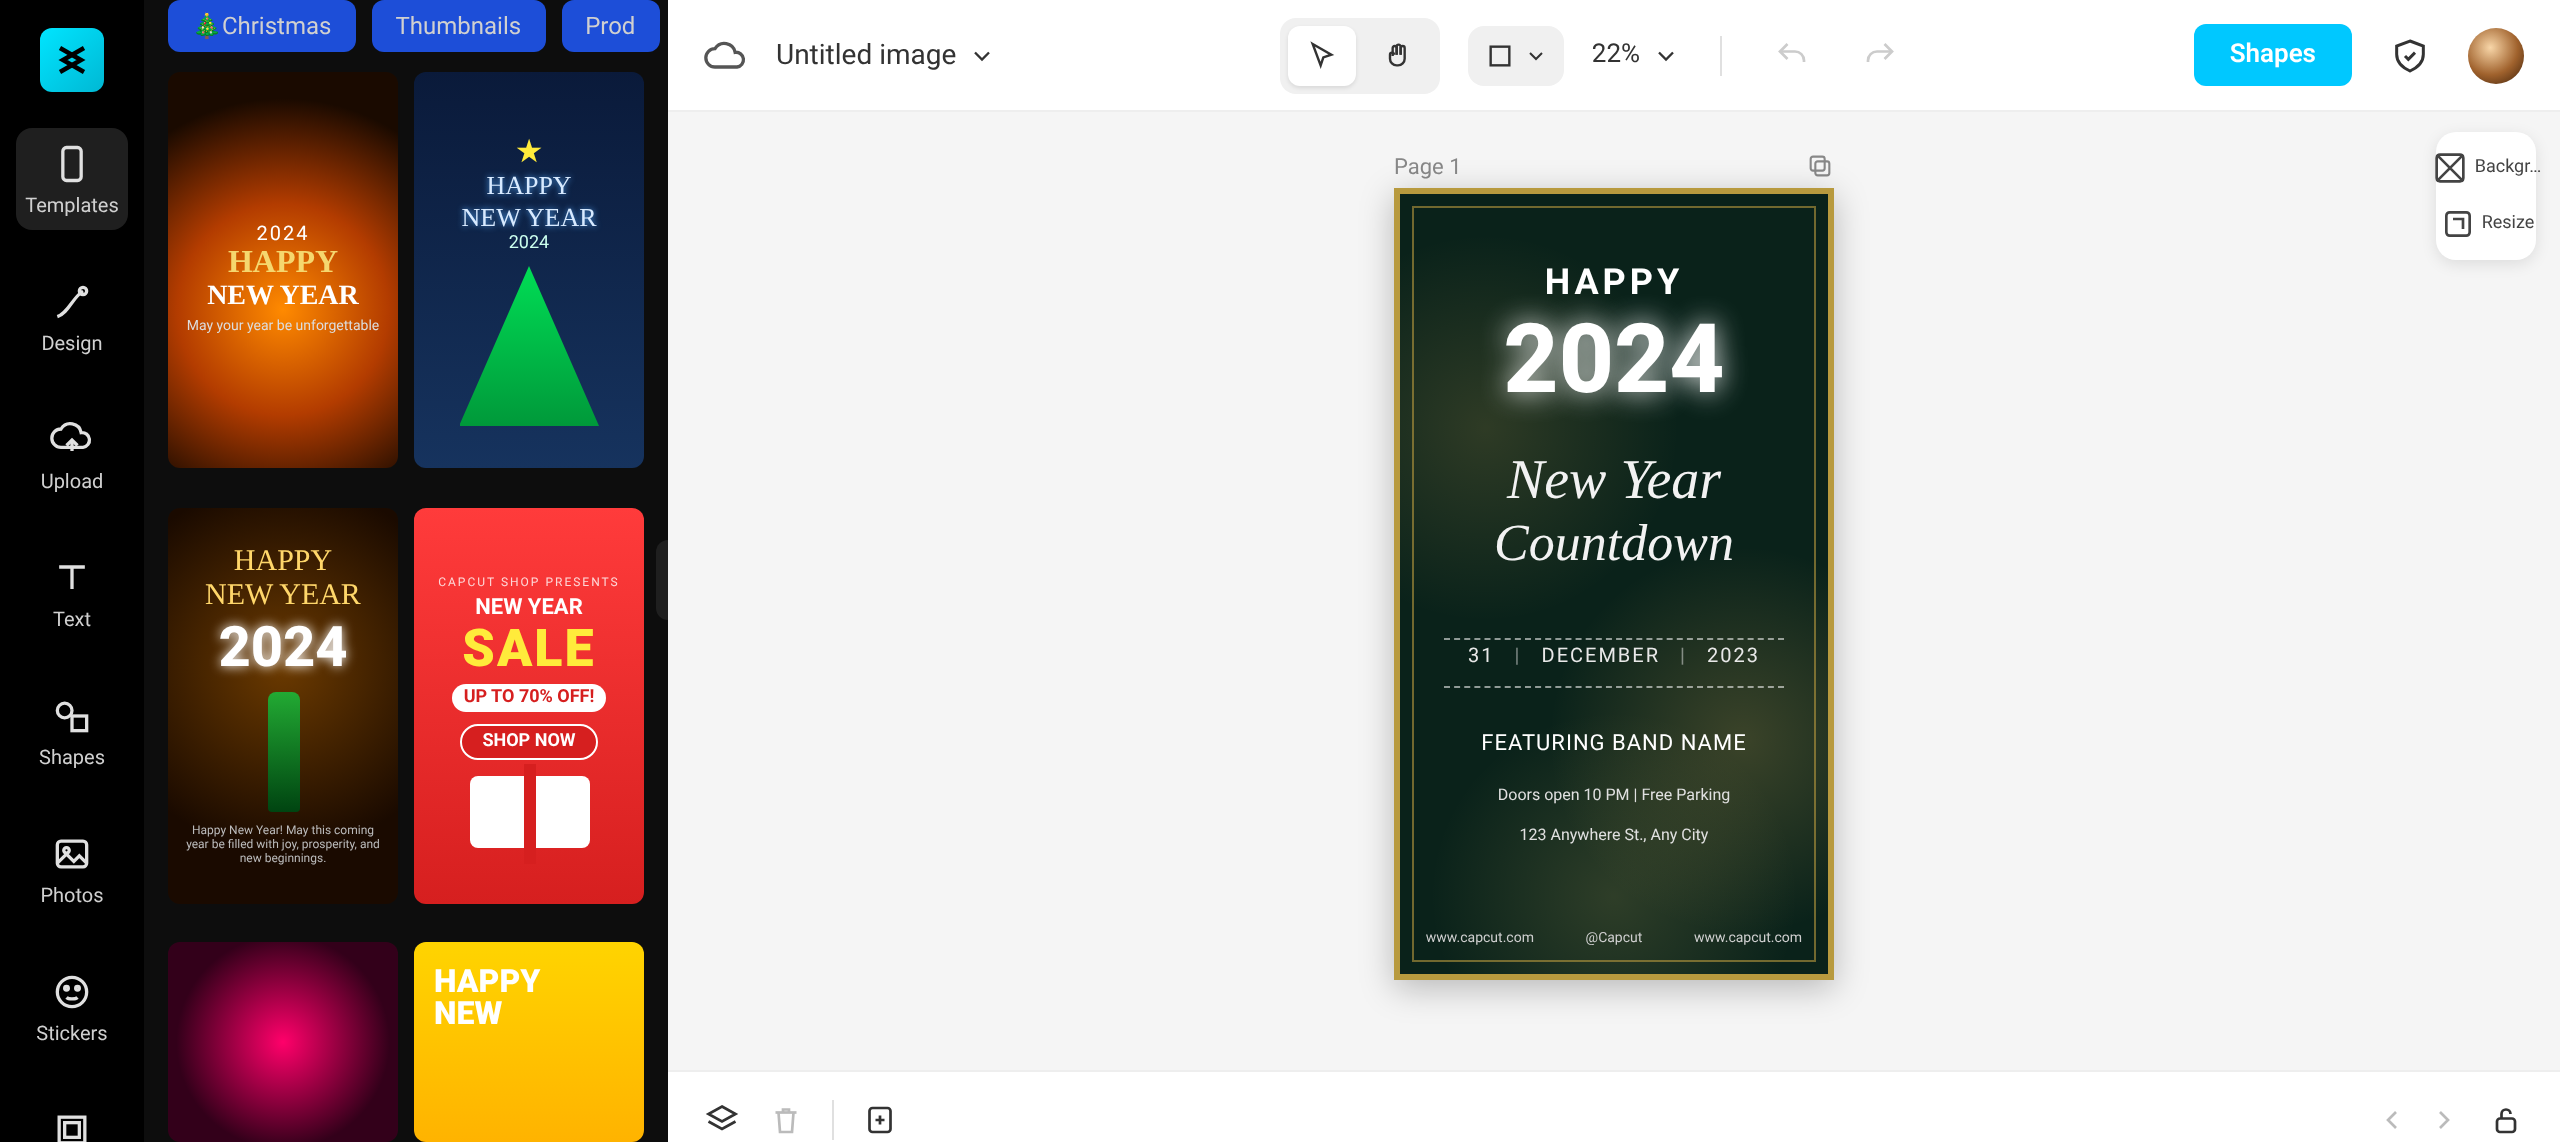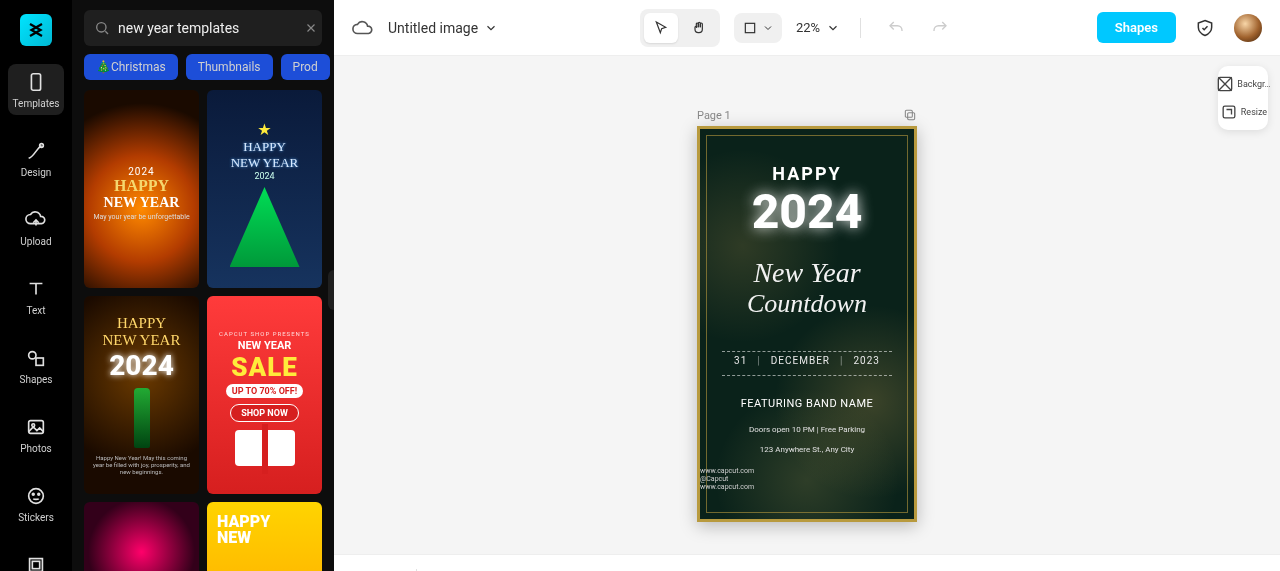--- a/index.html
+++ b/index.html
@@ -76,40 +76,40 @@
 .export-btn{background:#00c8ff;color:#fff;font-size:13px;font-weight:600;padding:8px 18px;border-radius:6px;cursor:pointer;}
 .avatar{width:28px;height:28px;border-radius:50%;background:radial-gradient(circle at 40% 35%, #f8d6a8 0%, #a0622d 55%, #3a1e08 100%);}
 .shield-btn{width:30px;height:30px;display:flex;align-items:center;justify-content:center;color:#333;}
 
 
 .rprops{position:absolute;right:12px;top:66px;width:50px;background:#fff;border-radius:10px;box-shadow:0 2px 8px rgba(0,0,0,.1);padding:8px 0;display:flex;flex-direction:column;align-items:center;gap:8px;}
 .rprops .ritem{display:flex;flex-direction:row;align-items:center;gap:2px;cursor:pointer;color:#444;}
 .rprops .ritem .lab{font-size:9px;}
 
 
-.canvas-wrap{flex:1;display:flex;align-items:center;justify-content:center;overflow:hidden;padding-top:20px;}
+.canvas-wrap{flex:1;display:flex;align-items:flex-start;justify-content:center;overflow:hidden;padding-top:20px;}
 .page-block{display:flex;flex-direction:column;align-items:center;}
 .page-header{display:flex;align-items:center;justify-content:space-between;width:220px;font-size:11px;color:#888;margin-bottom:4px;}
 .page-header .dup{cursor:pointer;display:flex;}
 .page{width:220px;height:396px;background:#0a221a;border:3px solid #b89a3e;position:relative;overflow:hidden;box-shadow:0 4px 16px rgba(0,0,0,.25);background-image:radial-gradient(circle at 20% 30%, rgba(255,200,100,.15) 0, transparent 30%),radial-gradient(circle at 80% 70%, rgba(255,200,100,.2) 0, transparent 30%),radial-gradient(circle at 50% 90%, rgba(255,220,120,.15) 0, transparent 25%);}
 .page .inner{position:absolute;inset:6px;border:1px solid rgba(184,154,62,.6);}
 .page .c-happy{position:absolute;top:34px;left:0;right:0;text-align:center;color:#fff;font-weight:700;font-size:18px;letter-spacing:2px;}
 .page .c-year{position:absolute;top:54px;left:0;right:0;text-align:center;color:#fff;font-weight:800;font-size:48px;text-shadow:0 0 14px rgba(255,255,255,.9);}
 .page .c-script{position:absolute;left:0;right:0;text-align:center;color:#f2f2f2;font-family:"Brush Script MT","Segoe Script",cursive;font-style:italic;}
 .page .c-ny{top:128px;font-size:28px;}
 .page .c-cd{top:160px;font-size:26px;}
 .page .dline{position:absolute;left:22px;right:22px;border-top:1px dashed rgba(255,255,255,.55);}
 .page .dline.t{top:222px;}
 .page .dline.b{top:246px;}
 .page .date-row{position:absolute;top:226px;left:0;right:0;display:flex;justify-content:center;gap:10px;color:#e8e8e8;font-size:10px;letter-spacing:1px;}
 .page .date-row .bar{opacity:.5;}
 .page .featuring{position:absolute;top:268px;left:0;right:0;text-align:center;color:#fff;font-size:11px;font-weight:400;letter-spacing:.5px;}
 .page .sub1{position:absolute;top:296px;left:0;right:0;text-align:center;color:#e0e0e0;font-size:8px;}
 .page .sub2{position:absolute;top:316px;left:0;right:0;text-align:center;color:#e0e0e0;font-size:8px;}
-.page .footer{position:absolute;bottom:28px;left:0;right:0;display:flex;justify-content:space-around;color:#cfcfcf;font-size:7px;flex-direction:column;}
+.page .footer{position:absolute;bottom:14px;left:0;right:0;display:flex;justify-content:space-around;color:#cfcfcf;font-size:7px;}
 
 
 .bottombar{height:48px;background:#fff;border-top:1px solid #eee;display:flex;align-items:center;padding:0 18px;gap:14px;color:#333;}
 .bb-left{display:flex;align-items:center;gap:14px;}
 .bb-btn{display:flex;align-items:center;gap:6px;font-size:13px;cursor:pointer;color:#333;}
 .bb-btn.disabled{color:#bbb;cursor:default;}
 .bb-sep{width:1px;height:20px;background:#e0e0e0;}
 .bottombar .spacer{flex:1;}
 .pager{display:flex;align-items:center;gap:10px;font-size:13px;color:#333;}
 .pager .nav{color:#bbb;cursor:default;display:flex;}
@@ -199,34 +199,20 @@
           <svg width="22" height="22" viewBox="0 0 24 24" fill="none" stroke="currentColor" stroke-width="1.8">
             <rect x="5" y="5" width="14" height="14"></rect>
             <rect x="8" y="8" width="8" height="8"></rect>
           </svg>
         </span>
 
     </div>
   </div>
 
   <div class="panel panel-wrap">
-    <div class="search-box">
-      <span class="sicon">
-          <svg width="16" height="16" viewBox="0 0 24 24" fill="none" stroke="currentColor" stroke-width="2">
-            <circle cx="11" cy="11" r="7"></circle>
-            <path d="M21 21l-4-4"></path>
-          </svg>
-        </span>
-      <input value="new year templates" placeholder="Search templates" style="">
-      <span class="clear">
-          <svg width="14" height="14" viewBox="0 0 24 24" fill="none" stroke="currentColor" stroke-width="2">
-            <path d="M6 6l12 12M18 6L6 18"></path>
-          </svg>
-        </span>
-    </div>
     <div class="chips">
       <div class="chip">🎄Christmas</div>
       <div class="chip">Thumbnails</div>
       <div class="chip">Prod</div>
     </div>
     <div class="tpl-grid">
       <div class="tpl tpl1">
         <div class="line1">2024</div>
         <div class="line2 tt">HAPPY</div>
         <div class="line3 tt">NEW YEAR</div>

